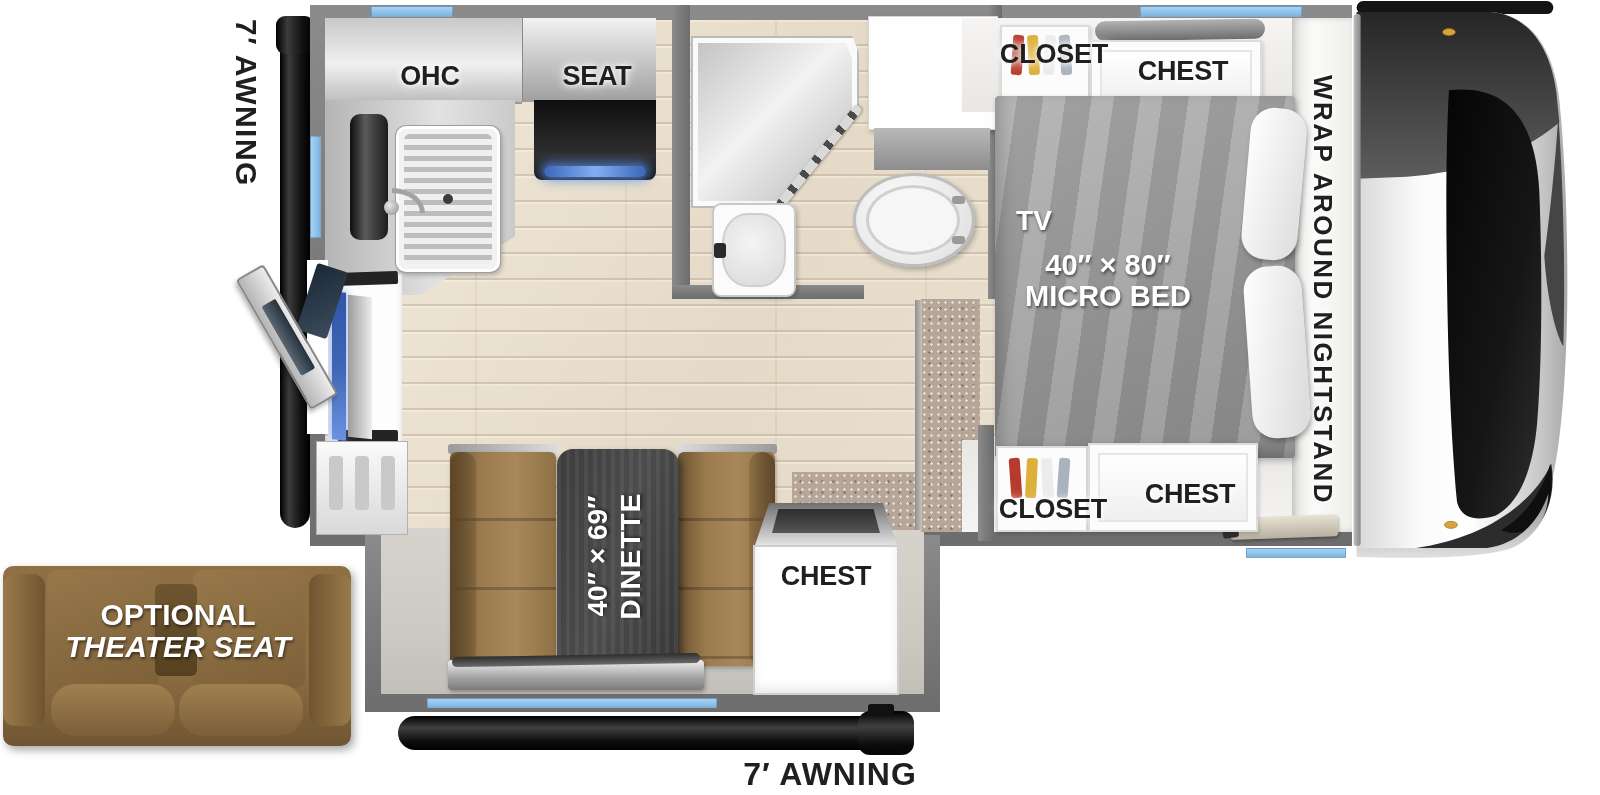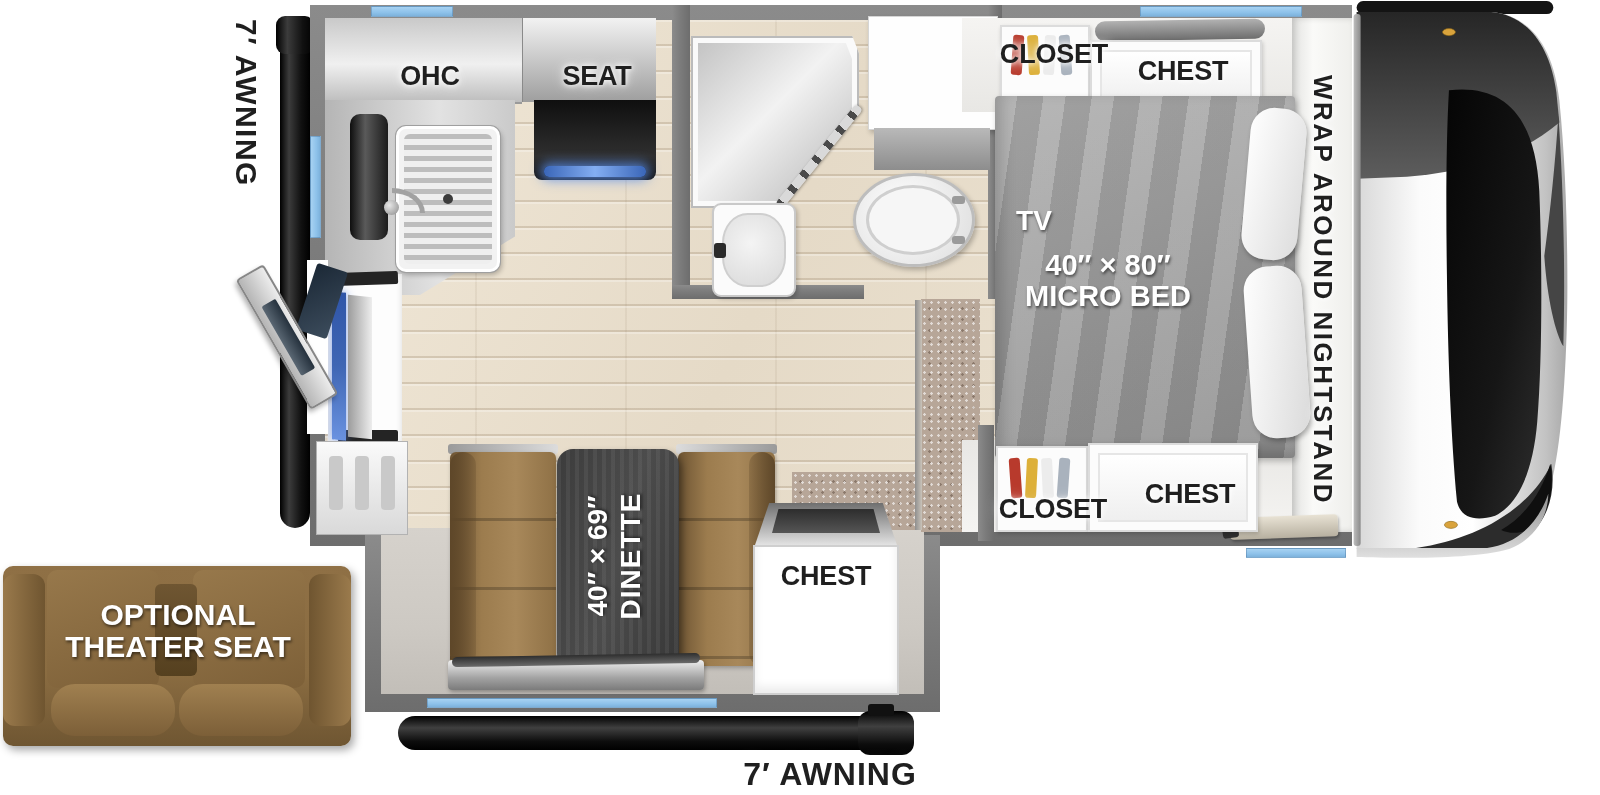--- a/index.html
+++ b/index.html
@@ -244,18 +244,18 @@
 
   <div class="abs ctr" style="left:614px;top:556px;line-height:33px;transform:translate(-50%,-50%) rotate(-90deg);">
     <div class="lblw" style="font-size:28px;">40″ × 69″</div>
     <div class="lblw" style="font-size:28px;letter-spacing:1px;">DINETTE</div>
   </div>
 
   <div class="abs lbl ctr" style="left:826px;top:576px;font-size:27px;">CHEST</div>
 
   <div class="abs ctr" style="left:178px;top:631px;width:320px;line-height:32px;">
     <div class="lblw" style="font-size:30px;">OPTIONAL</div>
-    <div class="lblw" style="font-size:30px;">THEATER SEAT</div>
+    <div class="lblw" style="font-size:30px;font-style:italic;">THEATER SEAT</div>
   </div>
 
   <div class="abs lbl ctr" style="left:830px;top:774px;font-size:32px;letter-spacing:1px;">7′ AWNING</div>
 
 </div>
 
 </body></html>

